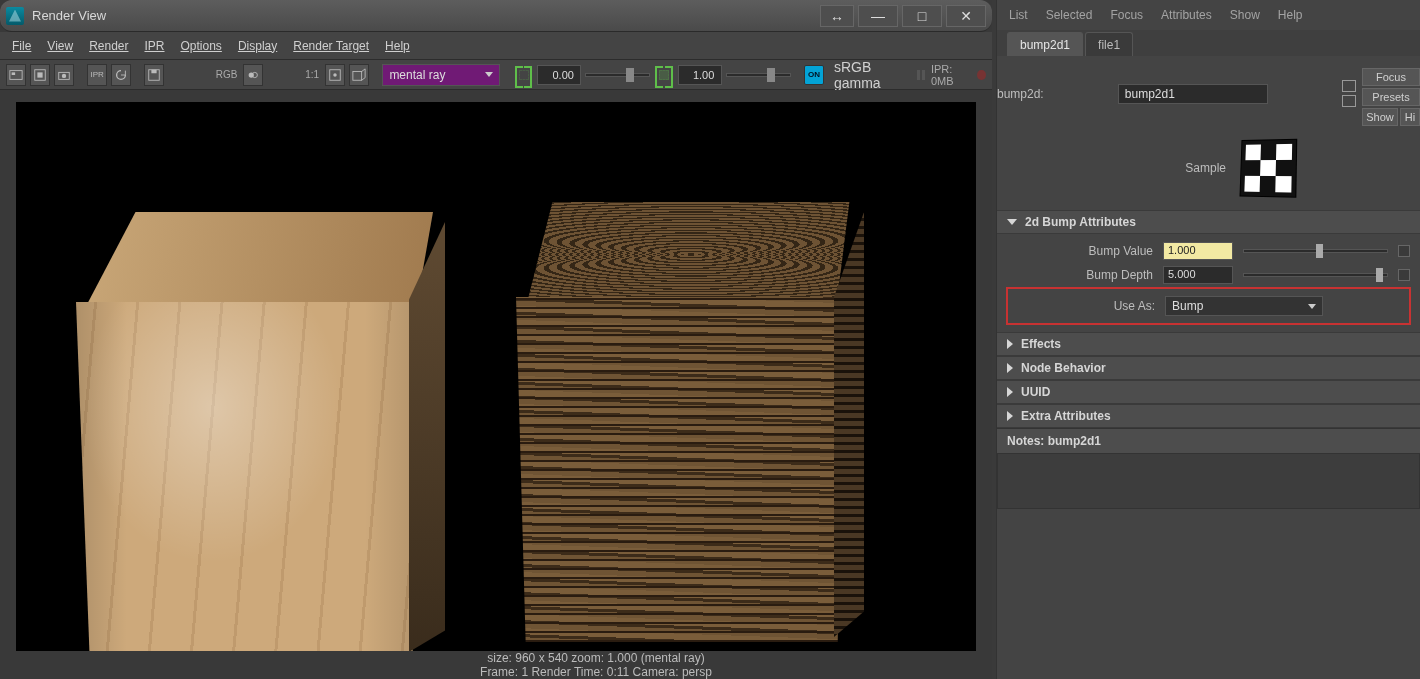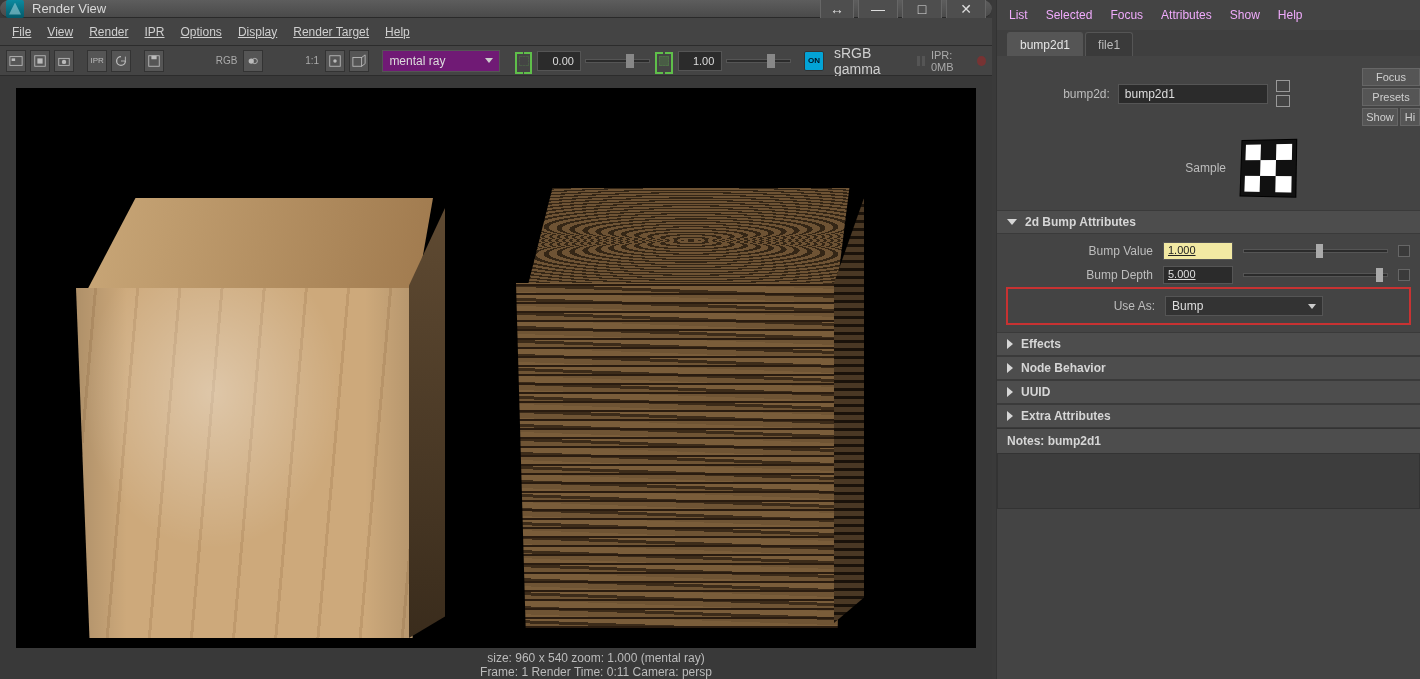--- a/index.html
+++ b/index.html
@@ -2,21 +2,21 @@
 <html><head>
 <meta charset="utf-8">
 <style>
 * { box-sizing: border-box; margin: 0; padding: 0; font-family: Arial, Helvetica, sans-serif; }
 body { background: #444444; width: 1420px; height: 679px; overflow: hidden; display: flex; color: #bbb; font-size: 12px; }
 
 
 .render-window { width: 996px; height: 679px; background: #393939; display: flex; flex-direction: column; border-right: 4px solid #3a3a3a; position: relative; }
 
 
-.titlebar { height: 18px; background: linear-gradient(#5d5d5d,#4a4a4a); display: flex; align-items: center; padding: 0 6px; border-bottom: 1px solid #2a2a2a; color:#d6d6d6;border-radius:12px; }
+.titlebar { height: 32px; background: linear-gradient(#5d5d5d,#4a4a4a); display: flex; align-items: center; padding: 0 6px; border-bottom: 1px solid #2a2a2a; color:#d6d6d6;border-radius:12px; }
 .titlebar .app-icon { width: 18px; height: 18px; background: linear-gradient(#0b8aa0,#045a6a); border-radius: 2px; margin-right: 8px; position: relative; }
 .titlebar .app-icon::after { content:""; position:absolute; left:3px; top:3px; width:12px; height:12px; background:#9acfd8; clip-path: polygon(50% 0,100% 100%,0 100%); opacity:.6;}
 .titlebar .title-text { font-size: 13px; color:#d8d8d8; }
 .titlebar .win-btns { margin-left: auto; display: flex; gap: 4px; }
 .winbtn { width: 40px; height: 22px; background:#4e4e4e; border:1px solid #666; display:flex; align-items:center; justify-content:center; font-size:14px; color:#ddd; cursor:pointer; }
 .winbtn.small { width: 34px; }
 
 
 .menubar { height: 28px; display:flex; align-items:center; gap: 16px; padding: 0 12px; background:#444; border-bottom:1px solid #2c2c2c; color:#cfcfcf; font-size:12px;}
 .menubar span { cursor:pointer;text-decoration:underline; }
@@ -93,31 +93,31 @@
 .cube2 .right { left:328px; top:10px; width:30px; height:425px;
   background:
     repeating-linear-gradient(0deg,#1a120a 0 3px,#4a3824 3px 8px),
     #2c2014;
   clip-path: polygon(0 20%, 100% 0, 100% 94%, 0 100%);
 }
 .status-col { display:flex; flex-direction:column; align-items:center; padding-left:260px; padding-right:60px; gap:0;}
 
 
 .attr-panel { flex:1; background:#444; display:flex; flex-direction:column; border-left:1px solid #333; }
-.attr-menubar { height:30px; display:flex; align-items:center; gap:18px; padding: 0 12px; color:#f0abfc; font-size:12px;}
+.attr-menubar { height:30px; display:flex; align-items:center; gap:18px; padding: 0 12px; color:#a3a3a3; font-size:12px;}
 .attr-menubar span { cursor:pointer;}
 .tabs-row { height:26px; display:flex; align-items:flex-end; gap:2px; padding-left:10px; background:#3f3f3f;}
 .tab { padding:5px 12px 4px; background:#3a3a3a; color:#bbb; border:1px solid #555; border-bottom:none; border-radius:3px 3px 0 0; cursor:pointer; font-size:12px;}
 .tab.active { background:#555; color:#e6e6e6;}
 .attr-body { flex:1; background:#444; overflow:hidden; position:relative; }
 
 
 .node-header { display:flex; padding:10px 0 0 0; }
 .node-header .left { flex:1; padding-top:14px;}
-.namecell { display:flex; align-items:center; justify-content:center; gap:8px; }
+.namecell { display:flex; align-items:center; justify-content:space-between; gap:8px; }
 .namecell label { color:#bdbdbd; font-size:12px;}
 .namecell .field { width:150px; height:20px; background:#2b2b2b; border:1px solid #555; padding:2px 6px; color:#ddd; font-size:12px;}
 .hdr-right { width:58px; display:flex; flex-direction:column; gap:2px; padding-top:2px;}
 .hdr-right .btn { height:18px; background:#555; border:1px solid #666; color:#d0d0d0; font-size:11px; display:flex; align-items:center; justify-content:center; cursor:pointer;}
 
 
 .sample-row { display:flex; align-items:center; justify-content:flex-end; gap:14px; padding:14px 124px 14px 0;}
 .sample-label{ color:#bdbdbd; font-size:12px;}
 .swatch { width:56px; height:56px; background:#111; display:grid; grid-template:repeat(3,1fr)/repeat(3,1fr); padding:4px; transform: perspective(300px) rotateY(-14deg) rotateX(6deg); box-shadow: 0 0 0 1px #000;}
 .swatch div{ background:#fff;}
@@ -127,21 +127,21 @@
 .swatch div:nth-child(3),.swatch div:nth-child(7){background:#fff;}
 
 
 .section { border-top:1px solid #3a3a3a;}
 .sec-head { display:flex; align-items:center; gap:8px; padding:4px 10px; background:#4d4d4d; color:#d6d6d6; font-weight:bold; font-size:12px; cursor:pointer; border-bottom:1px solid #3a3a3a;}
 .sec-head .tri { width:0;height:0; border-left:5px solid transparent; border-right:5px solid transparent; border-top:6px solid #d6d6d6; }
 .sec-head.collapsed .tri { border-top:5px solid transparent; border-bottom:5px solid transparent; border-left:6px solid #d6d6d6; border-right:none;}
 .sec-body { padding:6px 10px 6px 10px; background:#444;}
 .attr-row { display:flex; align-items:center; height:22px; gap:10px; margin-bottom:2px; }
 .attr-row label { width:146px; text-align:right; color:#bdbdbd; font-size:12px;}
-.attr-row .val { width:70px; height:18px; background:#2b2b2b; border:1px solid #555; color:#ddd; font-size:11px; padding:1px 4px;text-decoration:underline;}
+.attr-row .val { width:70px; height:18px; background:#2b2b2b; border:1px solid #555; color:#ddd; font-size:11px; padding:1px 4px;}
 .attr-row .val.hl { background:#f2e9a3; color:#222; }
 .attr-row .aslider { flex:1; height:4px; background:#2b2b2b; border:1px solid #555; position:relative;}
 .attr-row .aslider .th { position:absolute; width:7px; height:14px; background:#aaa; top:-6px; left:50%;}
 .attr-row .chip { width:12px; height:12px; background:#3a3a3a; border:1px solid #666;}
 .attr-row.redbox { outline:2px solid #c83232; outline-offset:-1px; padding:18px 2px; height:24px;}
 .attr-row .dropdown { flex:1; max-width:158px; height:20px; background:#333; border:1px solid #555; color:#ddd; display:flex; align-items:center; justify-content:space-between; padding:0 6px; font-size:12px; cursor:pointer;}
 .attr-row .dropdown .dd-arr { width:0;height:0;border-left:4px solid transparent;border-right:4px solid transparent;border-top:5px solid #ccc;}
 
 
 .notes { border-top:1px solid #333; background:#4d4d4d; padding:5px 10px; color:#d6d6d6; font-weight:bold; font-size:12px;}

